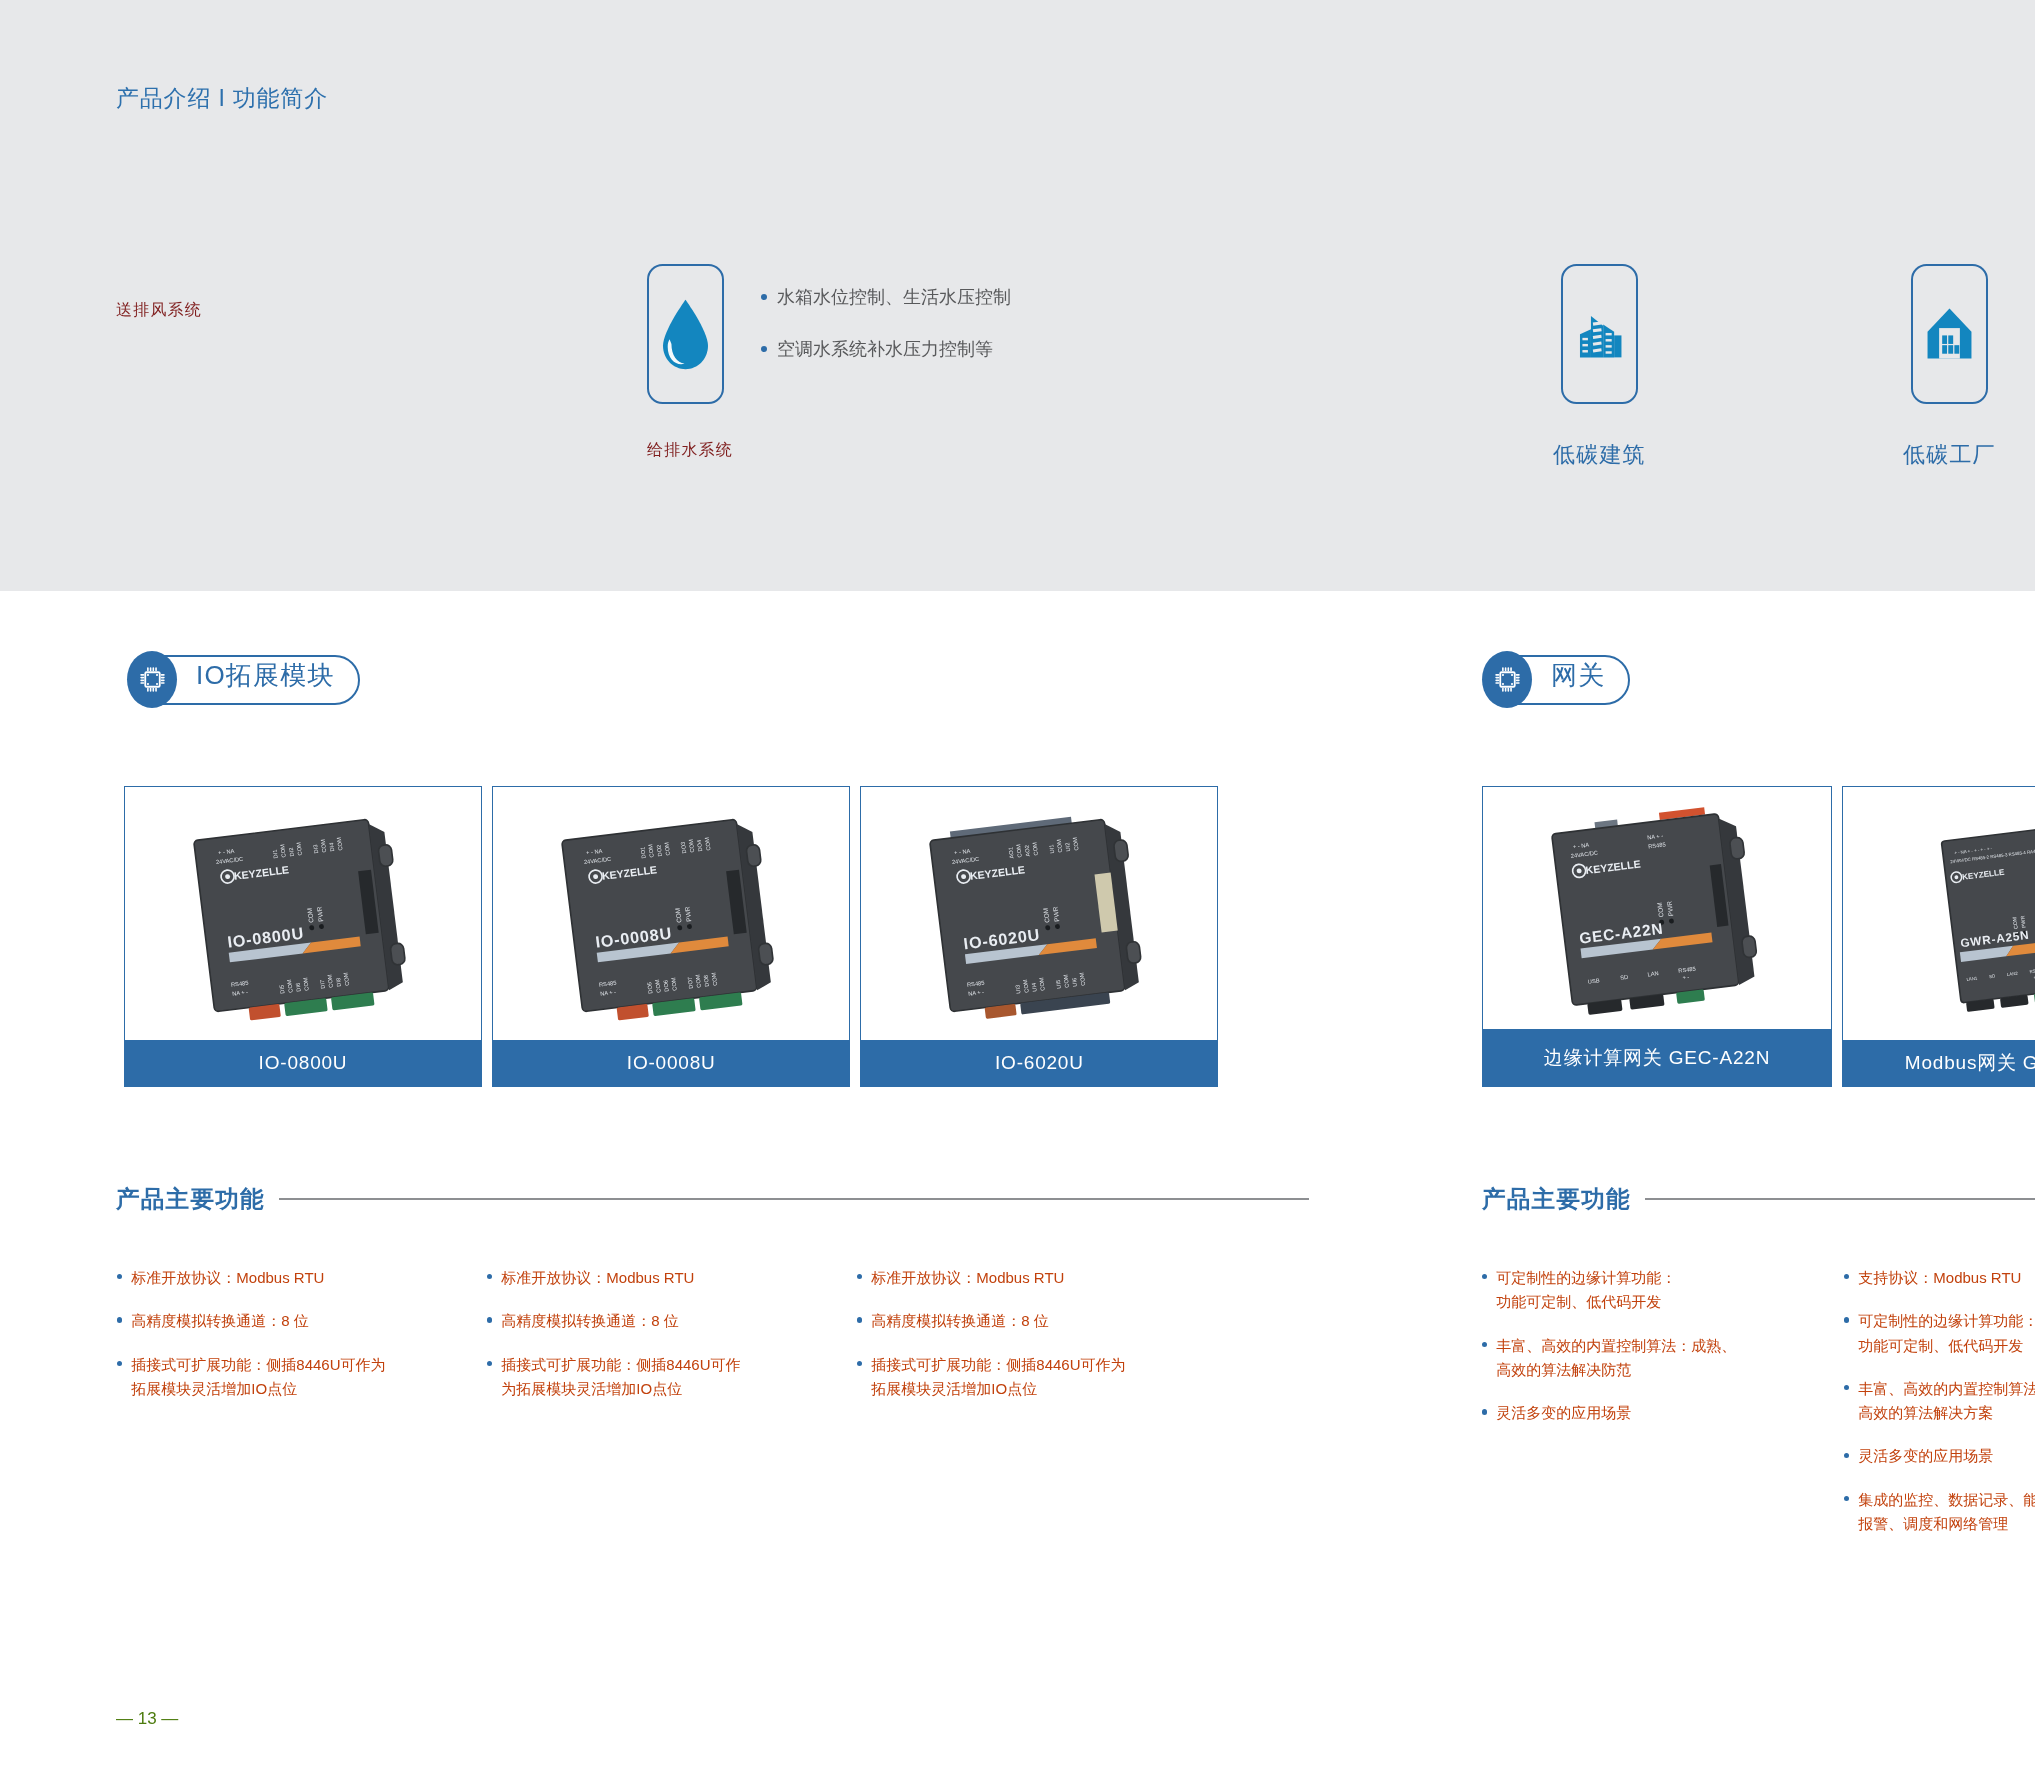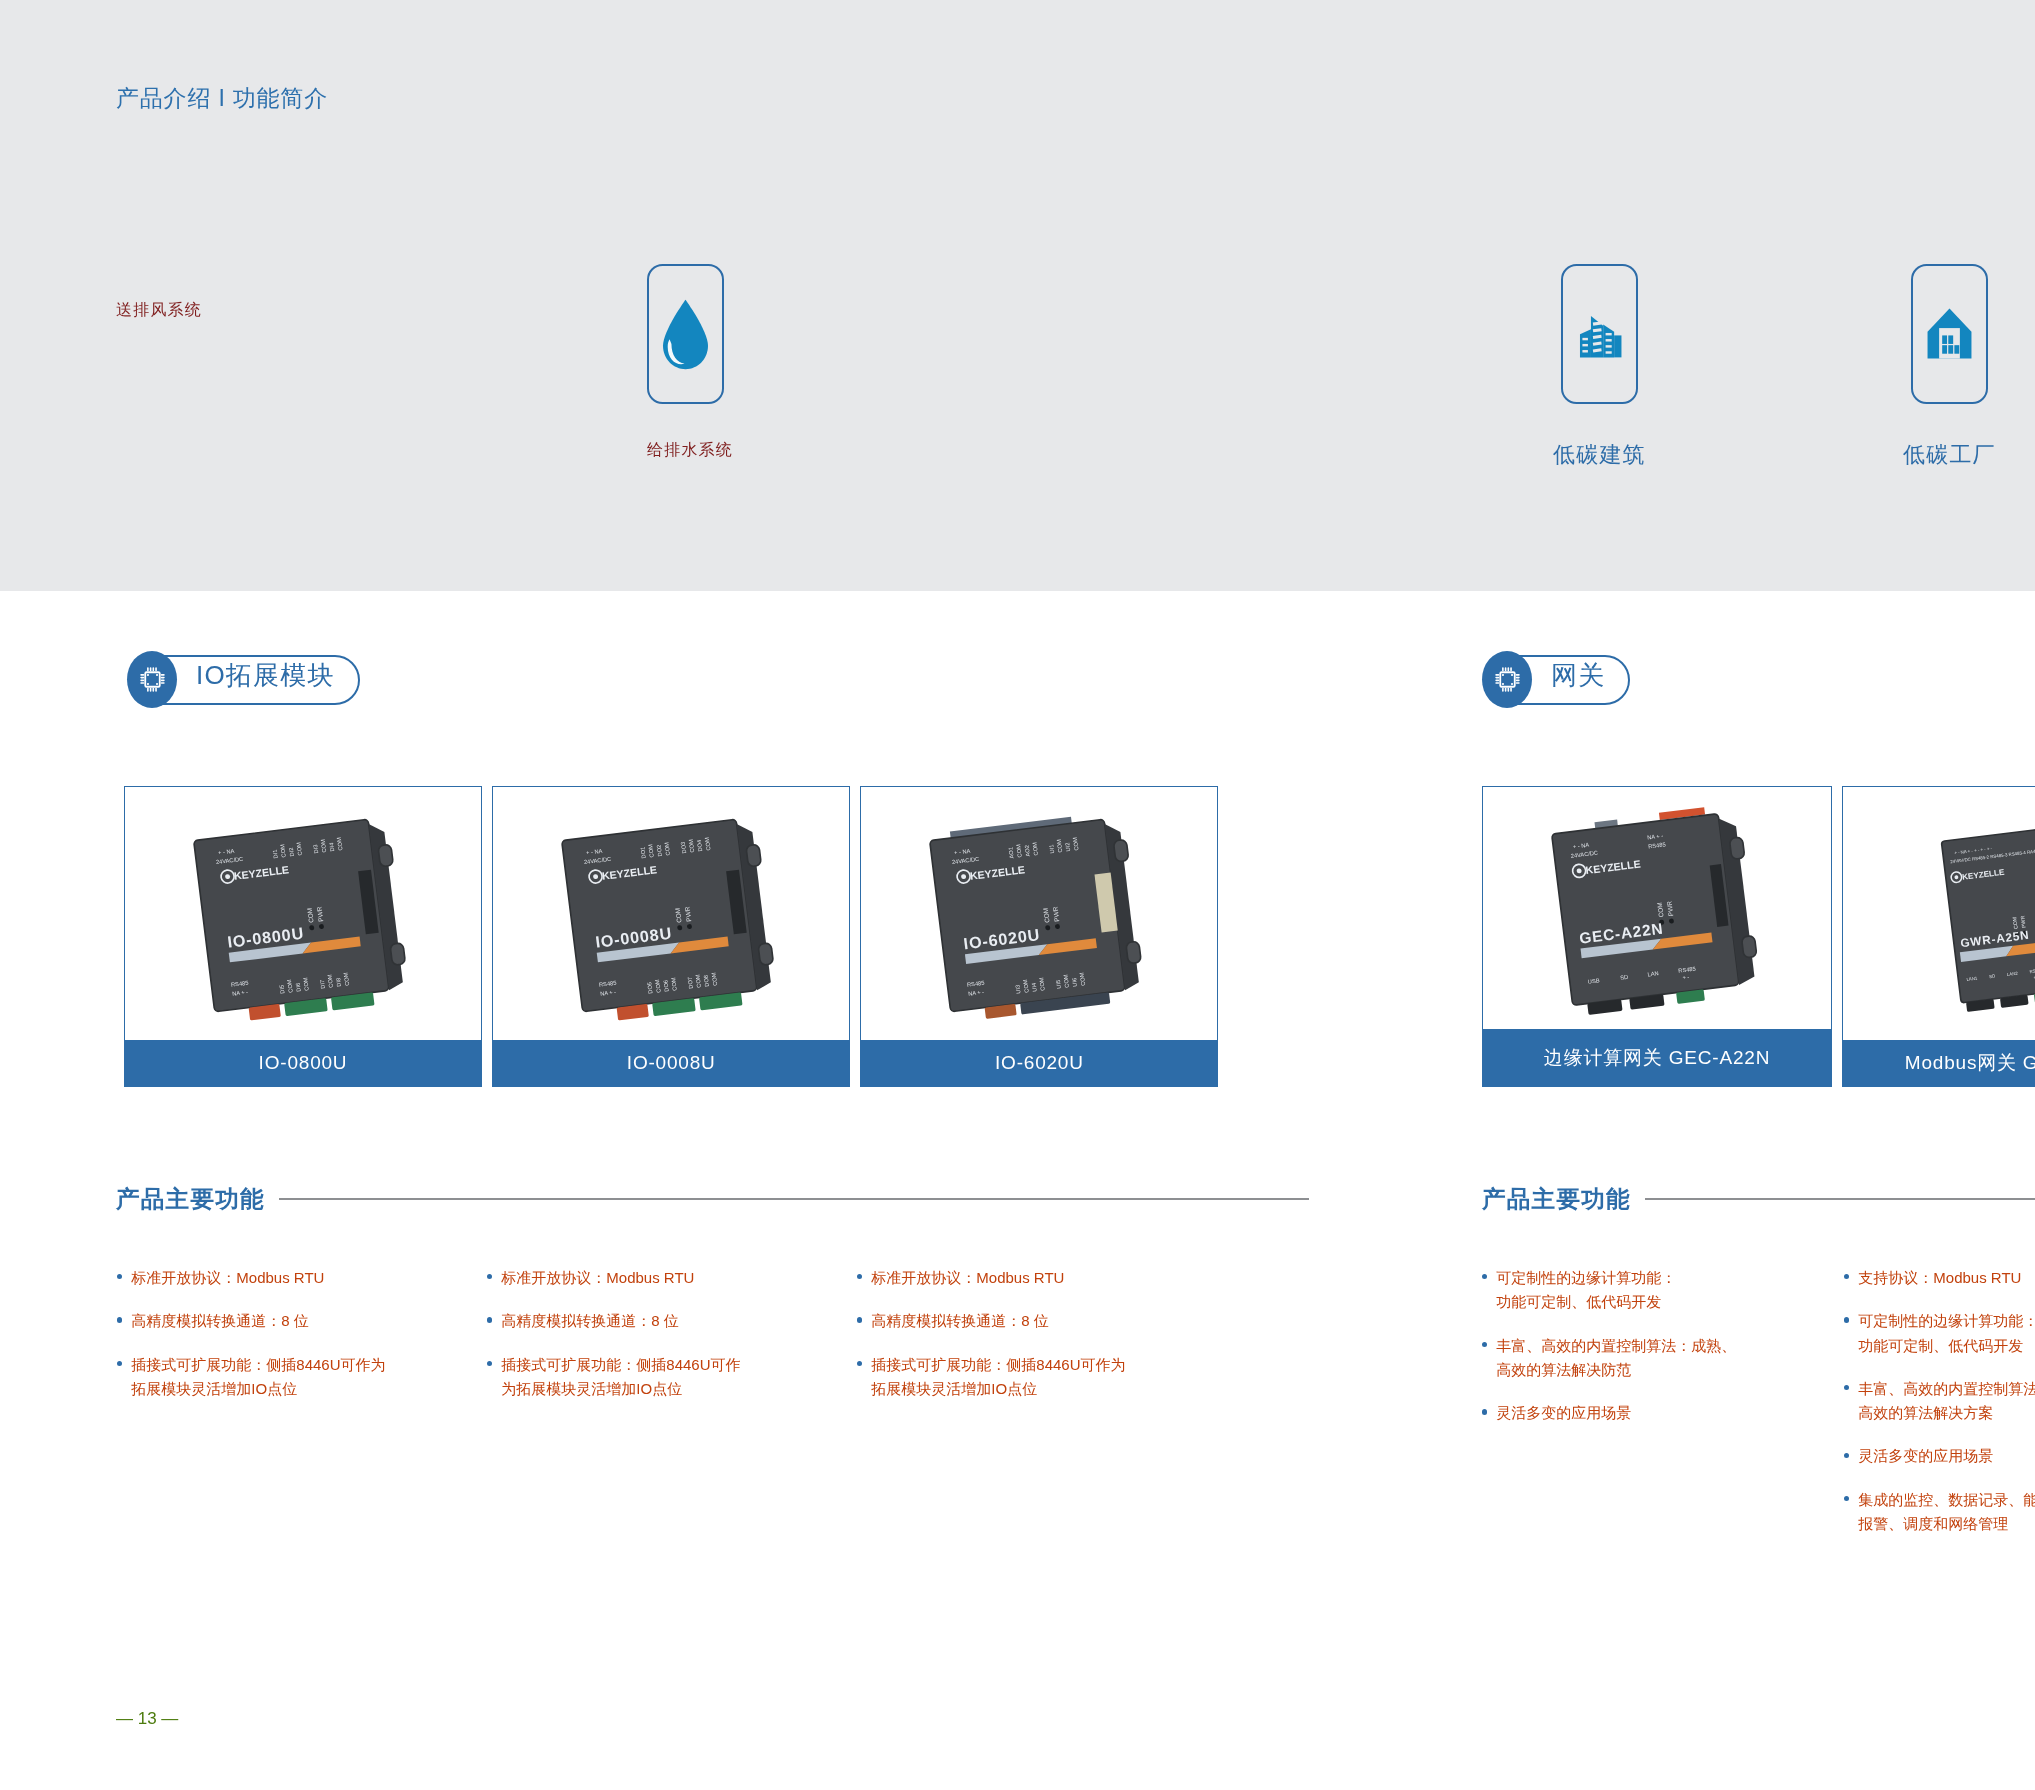--- a/index.html
+++ b/index.html
@@ -126,20 +126,30 @@
 
   <div class="scen" style="left:647px;">
     <div class="scen-row">
       <div class="icon-box">
         <span>
           <svg width="61" height="75" viewBox="0 0 60 80">
             <path d="M30 3 C30 3 6 36 6 52 C6 66 17 77 30 77 C43 77 54 66 54 52 C54 36 30 3 30 3 Z" fill="#1386bf"></path>
             <path d="M15 50 C15 62 21 70 29 71 C21 74 11 67 11 53 C11 49 12 47 13 45 Z" fill="#ffffff" opacity="0.95"></path>
           </svg>
         </span>
+      </div>
+      <div class="scen-bullets">
+        <div class="bl">
+          <span class="dot"></span>
+          <span>水箱水位控制、生活水压控制</span>
+        </div>
+        <div class="bl">
+          <span class="dot"></span>
+          <span>空调水系统补水压力控制等</span>
+        </div>
       </div>
     </div>
     <div class="scen-title">给排水系统</div>
   </div>
 
   <div class="lc" style="left:1553px;">
     <div class="icon-box">
       <span>
         <svg width="61" height="65" viewBox="0 0 100 105">
           <g fill="#1386bf">

